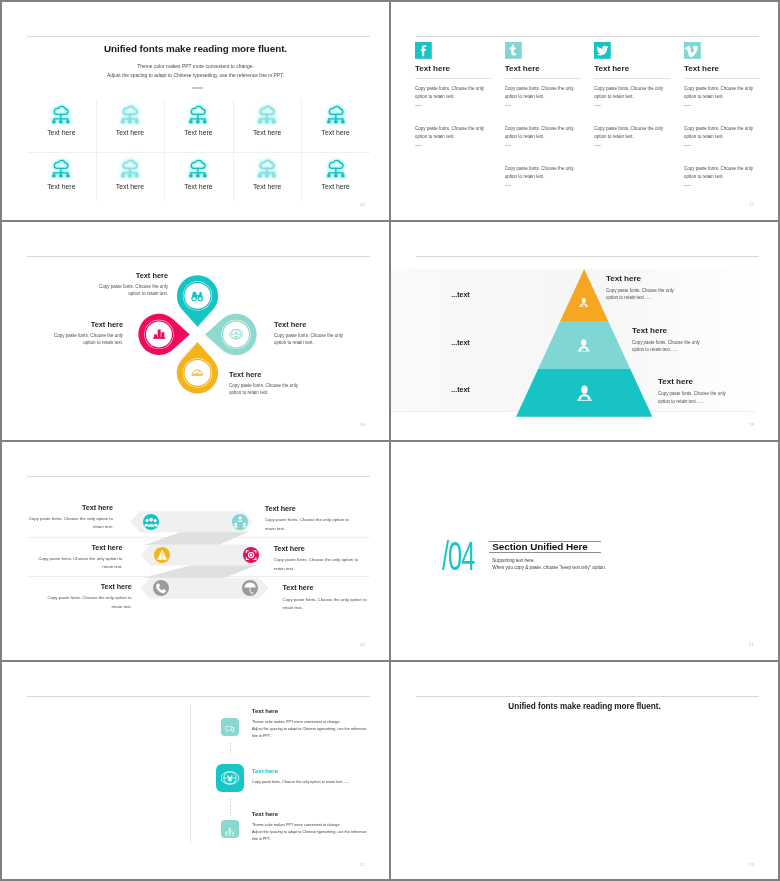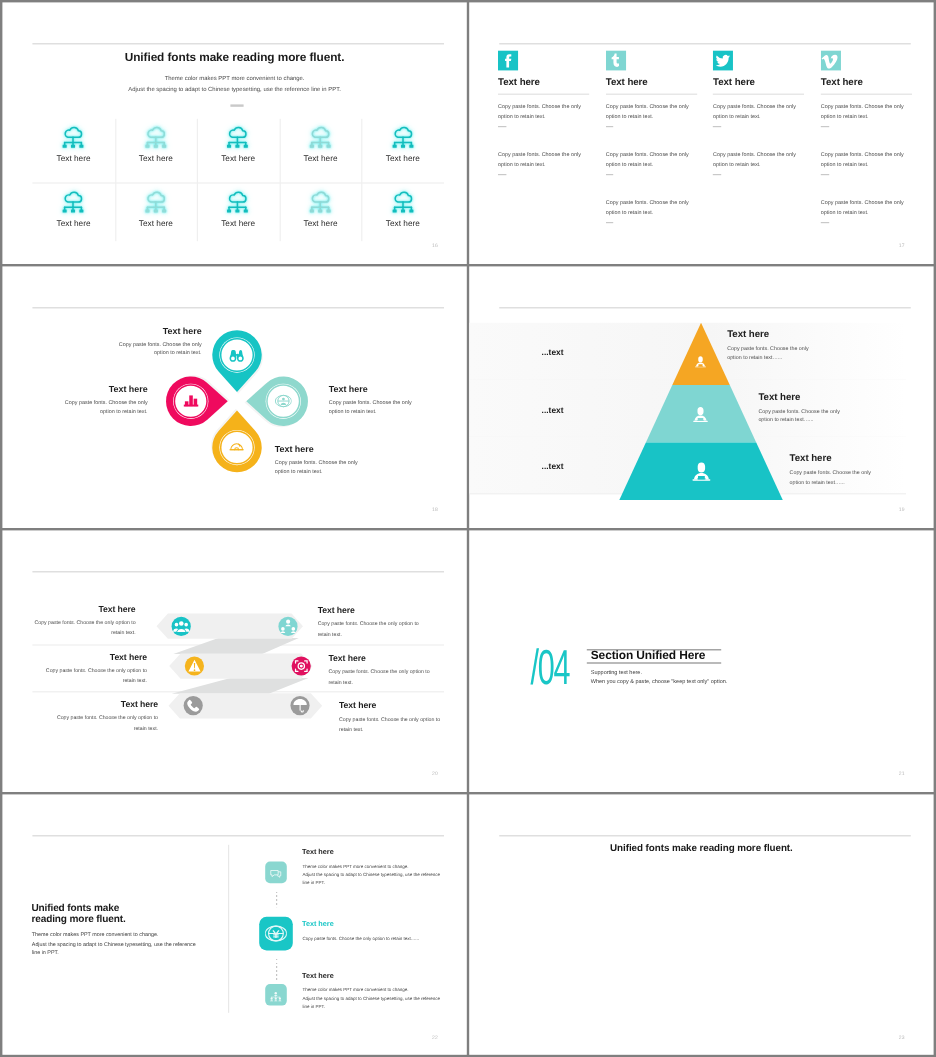--- a/index.html
+++ b/index.html
@@ -502,26 +502,20 @@
   <div class="s21-box">
     <div class="s21-h">Section Unified Here</div>
     <div class="s21-l1">Supporting text here.</div>
     <div class="s21-l2">When you copy &amp; paste, choose "keep text only" option.</div>
   </div>
   <div class="pg" style="left:358px;top:200px;">21</div>
 </div>
 
 <div class="slide s22">
   <div class="hr-top" style="left:25px;top:34px;width:343px;"></div>
-  <div class="s22-left">
-    <div class="s22-t1">Unified fonts make</div>
-    <div class="s22-t2">reading more fluent.</div>
-    <div class="s22-b1">Theme color makes PPT more convenient to change.</div>
-    <div class="s22-b2">Adjust the spacing to adapt to Chinese typesetting, use the reference line in PPT.</div>
-  </div>
   <div class="s22-vline"></div>
   <div class="s22-steps">
         <div class="s22-dots" style="left:227.6px;top:80.5px;height:13.5px;"></div>
         <div class="s22-dots" style="left:227.6px;top:136.5px;height:18px;"></div>
         <div class="s22-ib" style="left:219px;top:55.5px;width:18.2px;height:18.2px;background:#8ad7d0;">
       <div style="position:absolute;left:3.3px;top:3.3px;width:11.6px;height:11.6px;opacity:.88;"><svg viewBox="0 0 32 32" width="100%" height="100%" fill="none" stroke="#fff" stroke-width="1.9" stroke-linejoin="round">
    <path d="M4.5 9.5 h17 v10 h-9 l-5 4 v-4 h-3z"></path>
    <path d="M21.5 12.5 h6 v9 h-2.5 v3.5 l-4 -3.5 h-2"></path>
  </svg></div>
     </div>

